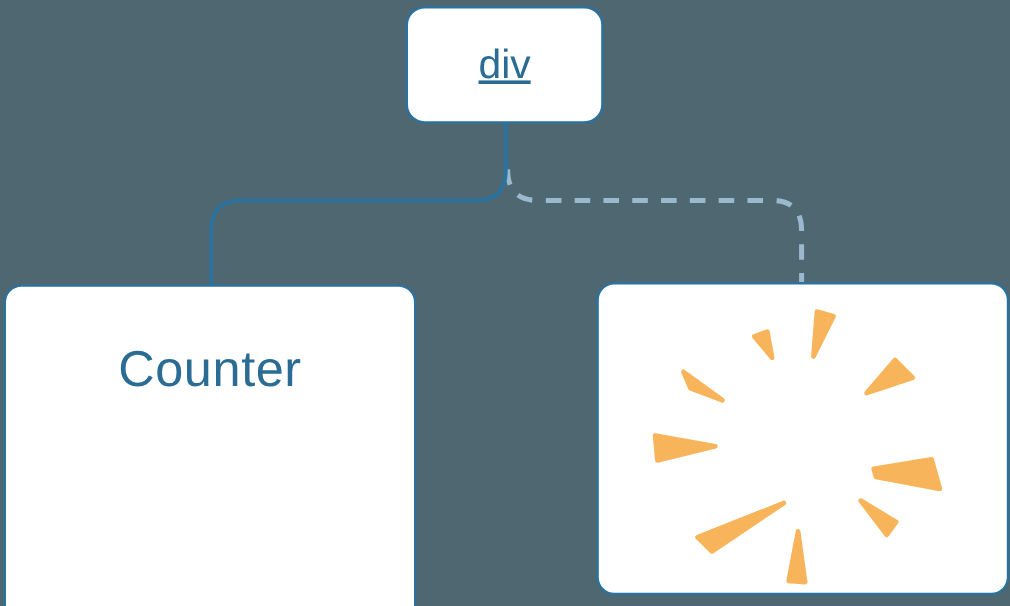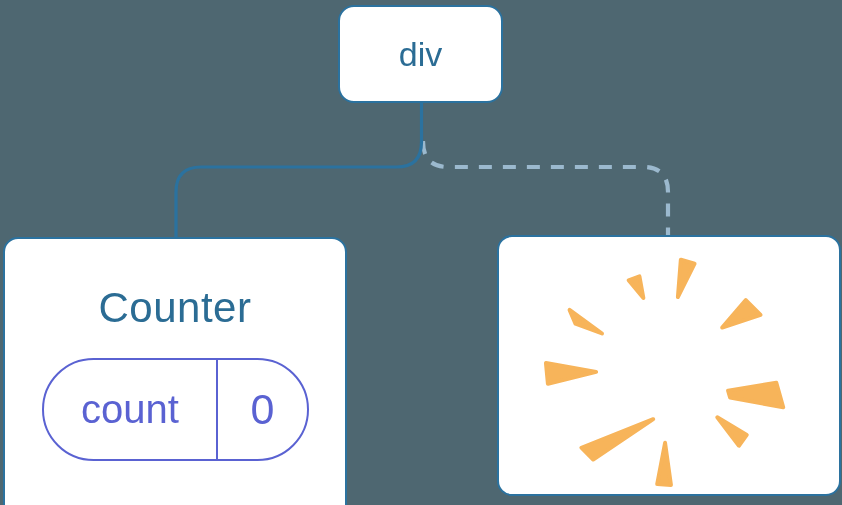--- a/index.html
+++ b/index.html
@@ -20,20 +20,21 @@
     left: 0; top: 0;
     width: 842px;
     height: 505px;
     pointer-events: none;
   }
   .node {
     position: absolute;
     background: var(--node-fill, #ffffff);
     border: 2.5px solid var(--line, #2b729f);
     box-sizing: border-box;
+    text-decoration: underline;
   }
   #node-div {
     left: 338px; top: 5px;
     width: 165px; height: 98px;
     border-radius: 16px;
     display: flex;
     align-items: center;
     justify-content: center;
     font-size: 34px;
     font-weight: 500;
@@ -120,24 +121,20 @@
     <path class="dashed-edge" d="M 423 141 Q 423 167 448 167 L 643 167 Q 668 167 668 192 L 668 236"></path>
     <path class="solid-edge" d="M 421.5 102 L 421.5 142 Q 421.5 167 396.5 167 L 201 167 Q 176 167 176 192 L 176 238"></path>
   </svg>
 
   <div class="node" id="node-div">
     <span>div</span>
   </div>
 
   <div class="node" id="node-counter">
     <div class="counter-title">Counter</div>
-    <div class="state-pill">
-      <div class="state-name-cell">count</div>
-      <div class="state-value-cell">0</div>
-    </div>
   </div>
 
   <div class="node" id="node-poof">
     <svg class="poof-svg" viewBox="0 0 344 261">
         <polygon points="184,23 198,27 181,61" class="ray"></polygon>
         <polygon points="131,44 142,40 146,62" class="ray"></polygon>
         <polygon points="226,92 250,64 265,79" class="ray"></polygon>
         <polygon points="104,98 71,74 77,88" class="ray"></polygon>
         <polygon points="98,137 47,128 49,149" class="ray"></polygon>
         <polygon points="232,156 281,148 288,173 234,163" class="ray"></polygon>

